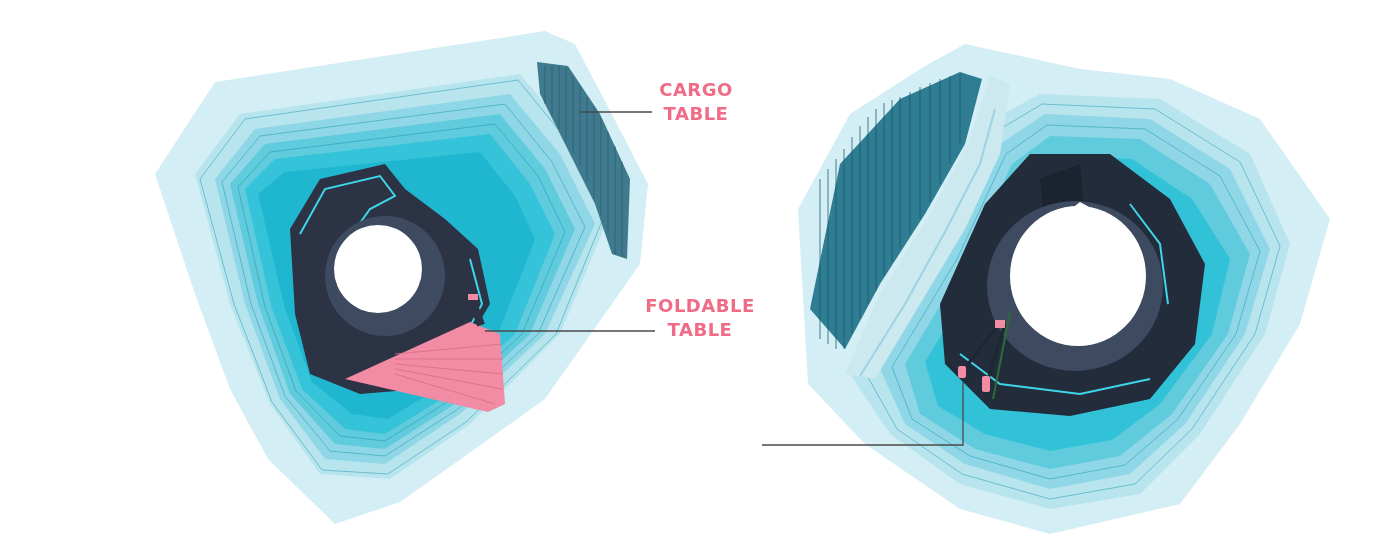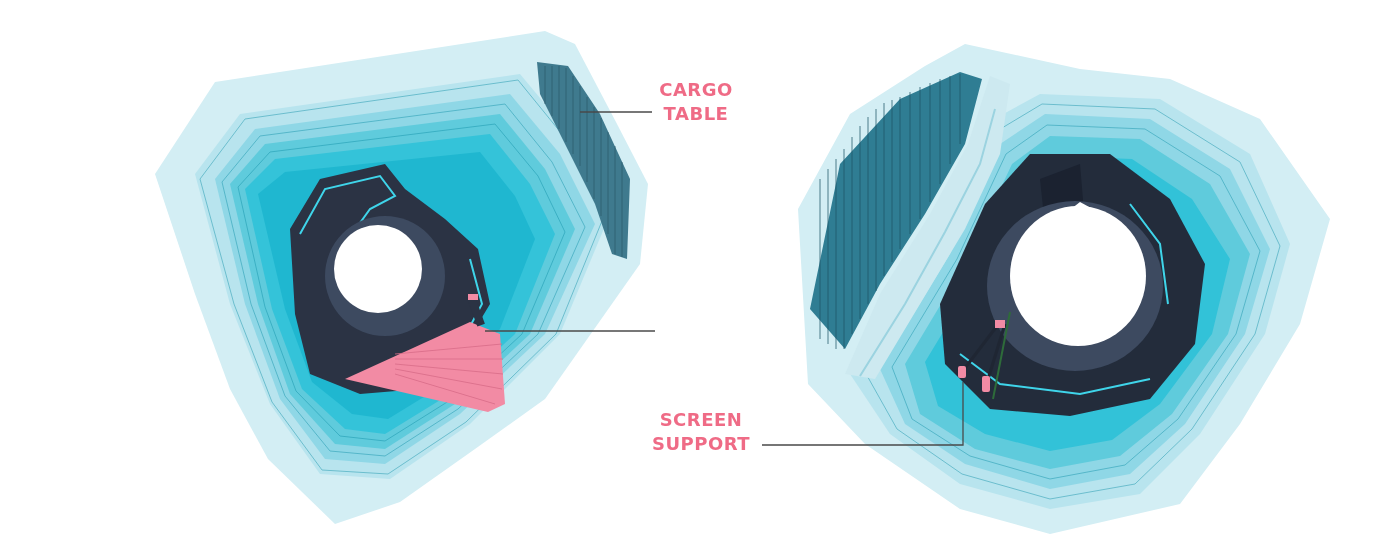--- a/index.html
+++ b/index.html
@@ -131,17 +131,17 @@
       <line x1="485" y1="327" x2="655" y2="327"></line>
       <polyline points="762,441 963,441 963,378"></polyline>
     </g>
   </svg>
 
   
   <div class="label" style="left:655px; top:74px; width:82px;">
     <span>CARGO</span>
     <span>TABLE</span>
   </div>
-  <div class="label" style="left:646px; top:404px; width:110px;">
-    <span>SCREEN</span>
-    <span>SUPPORT</span>
+  <div class="label" style="left:640px; top:290px; width:120px;">
+    <span>FOLDABLE</span>
+    <span>TABLE</span>
   </div>
 </div>
 
 </body></html>

